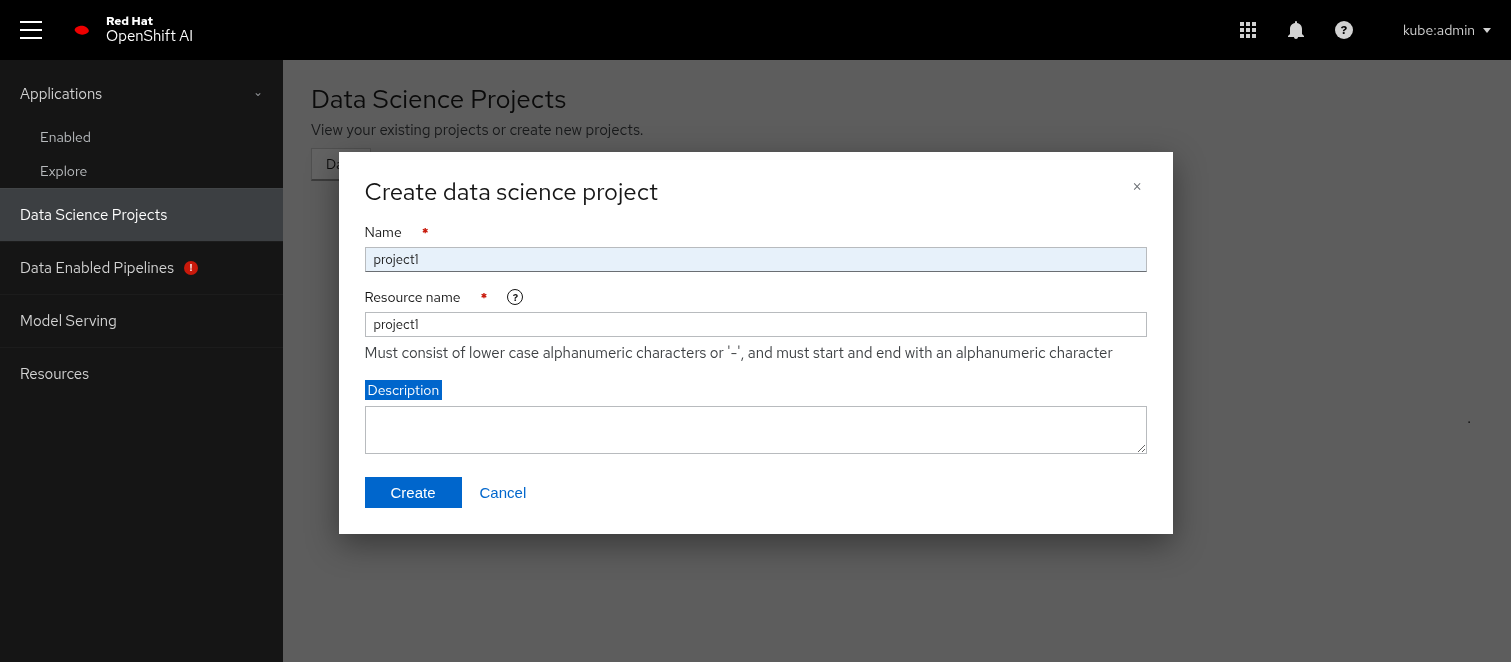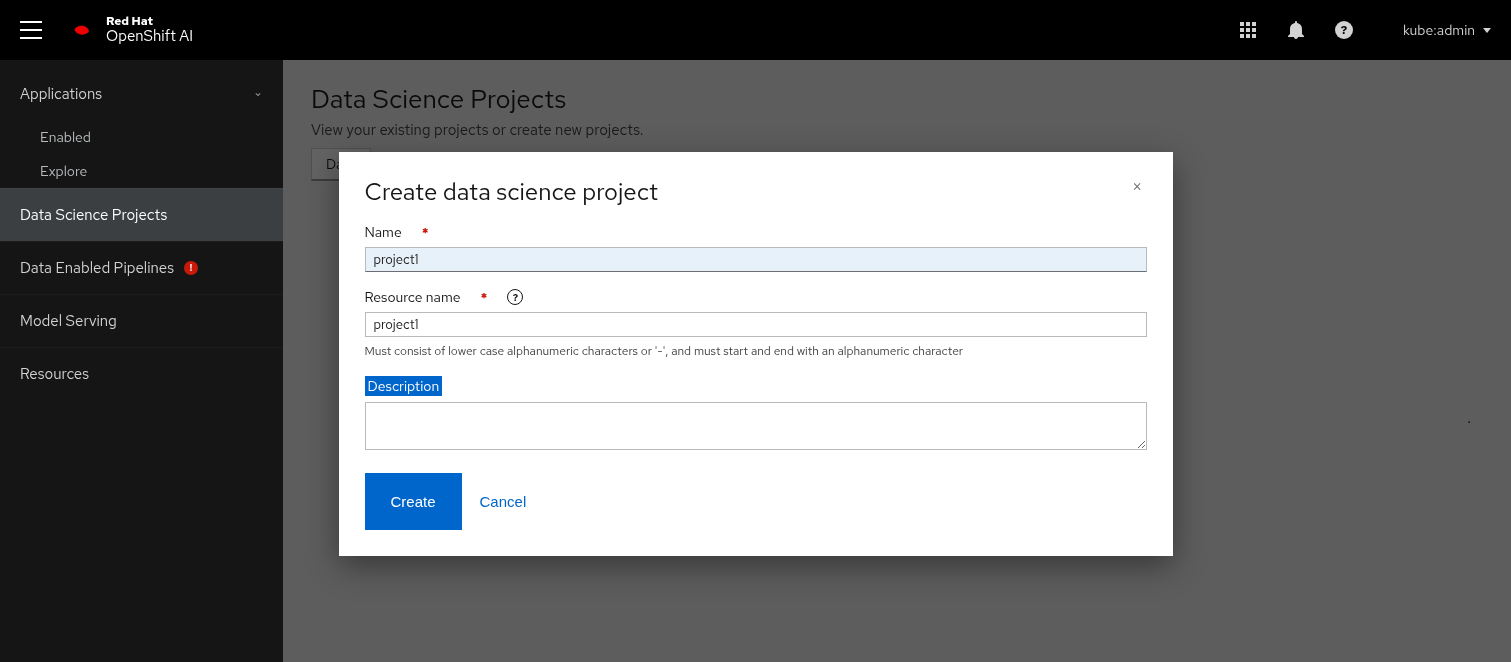--- a/index.html
+++ b/index.html
@@ -135,28 +135,28 @@
     padding:3px 8px;
     font-size:13px;
     font-family:inherit;
     color:#151515;
   }
   .text-input.highlight {
     background:#e7f1fa;
     border:1px solid #b8bbbe;
     border-bottom:1px solid #6a6e73;
   }
-  .helper { font-size:12px; color:#3c3f42; margin-top:6px;}
+  .helper { font-size:15px; color:#3c3f42; margin-top:6px;}
   textarea.text-input { height:48px; resize:both;}
   .modal-actions { display:flex; gap:18px; align-items:center; margin-top:18px;}
   .btn-primary {
     background:#0066cc;
     color:#fff;
     border:none;
-    padding:20px 26px;
+    padding:7px 26px;
     font-size:15px;
     cursor:pointer;
   }
   .btn-link {
     background:none; border:none;
     color:#0066cc; font-size:15px; cursor:pointer;
   }
 
   
   .grid9 { display:grid; grid-template-columns:repeat(3,4px); grid-template-rows:repeat(3,4px); gap:2px;}

